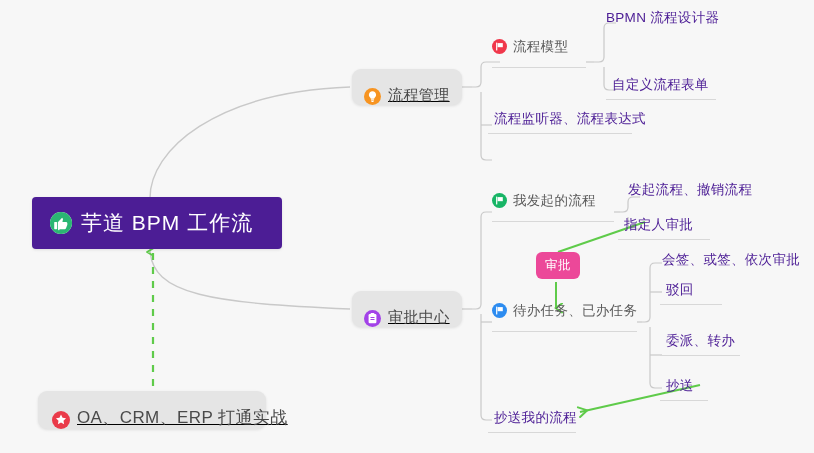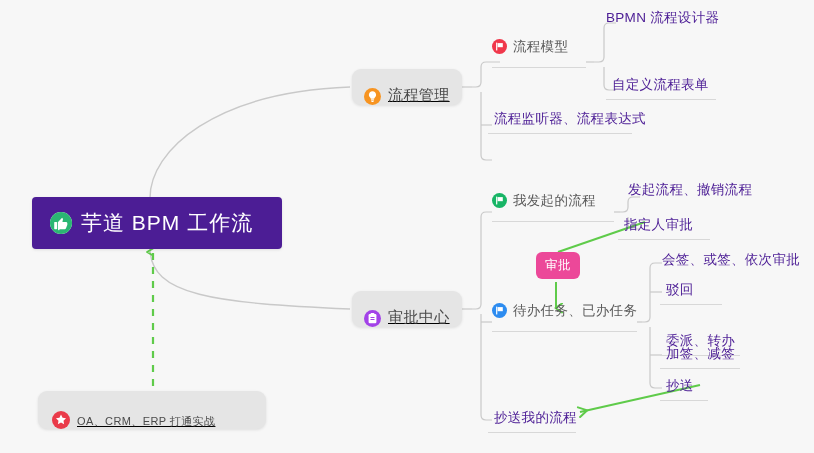--- a/index.html
+++ b/index.html
@@ -156,21 +156,21 @@
     </span>
     <span class="lbl">芋道 BPM 工作流</span>
   </div>
 
   <div class="box" style="left:38px;top:391px;width:228px;height:38px;padding:0 14px;">
     <span class="ic" style="background:#ea3b4a;width:18px;height:18px;">
       <svg width="18" height="18" viewBox="0 0 18 18">
         <path d="M9 3.6l1.55 3.15 3.48.5-2.52 2.45.6 3.46L9 11.53l-3.11 1.63.6-3.46L3.97 7.25l3.48-.5z" fill="#ffffff"></path>
       </svg>
     </span>
-    <span class="lbl" style="font-size:11px;">OA、CRM、ERP 打通实战</span>
+    <span class="lbl" style="font-size:17px;">OA、CRM、ERP 打通实战</span>
   </div>
 
   <div class="box" style="left:352px;top:69px;width:110px;height:36px;padding:0 12px;">
     <span class="ic" style="background:#f79421;">
       <svg width="17" height="17" viewBox="0 0 17 17">
         <path d="M8.5 3.3c-2.1 0-3.6 1.6-3.6 3.5 0 1.25.62 2.2 1.4 2.95.35.33.5.6.5 1h3.4c0-.4.15-.67.5-1 .78-.75 1.4-1.7 1.4-2.95 0-1.9-1.5-3.5-3.6-3.5z" fill="#ffffff"></path>
         <rect x="6.9" y="11.3" width="3.2" height="1.1" rx=".5" fill="#ffffff"></rect>
         <rect x="7.3" y="13.1" width="2.4" height="1" rx=".5" fill="#ffffff"></rect>
       </svg>
     </span>
@@ -239,23 +239,20 @@
 
   <div class="leaf" style="left:660px;top:281px;width:62px;height:24px;">
     <span>驳回</span>
   </div>
   <div class="leaf" style="left:656px;top:251px;width:128px;height:24px;border-bottom:none;">
     <span>会签、或签、依次审批</span>
   </div>
   <div class="leaf" style="left:660px;top:316px;width:80px;height:24px;margin-top:16px;">
     <span>委派、转办</span>
   </div>
-  <div class="leaf" style="left:660px;top:345px;width:80px;height:24px;">
-    <span>加签、减签</span>
-  </div>
   <div class="leaf" style="left:660px;top:377px;width:48px;height:24px;">
     <span>抄送</span>
   </div>
 
   <div class="leaf" style="left:488px;top:409px;width:88px;height:24px;">
     <span>抄送我的流程</span>
   </div>
 
   <div class="pill" style="left:536px;top:252px;">
     <span>审批</span>

